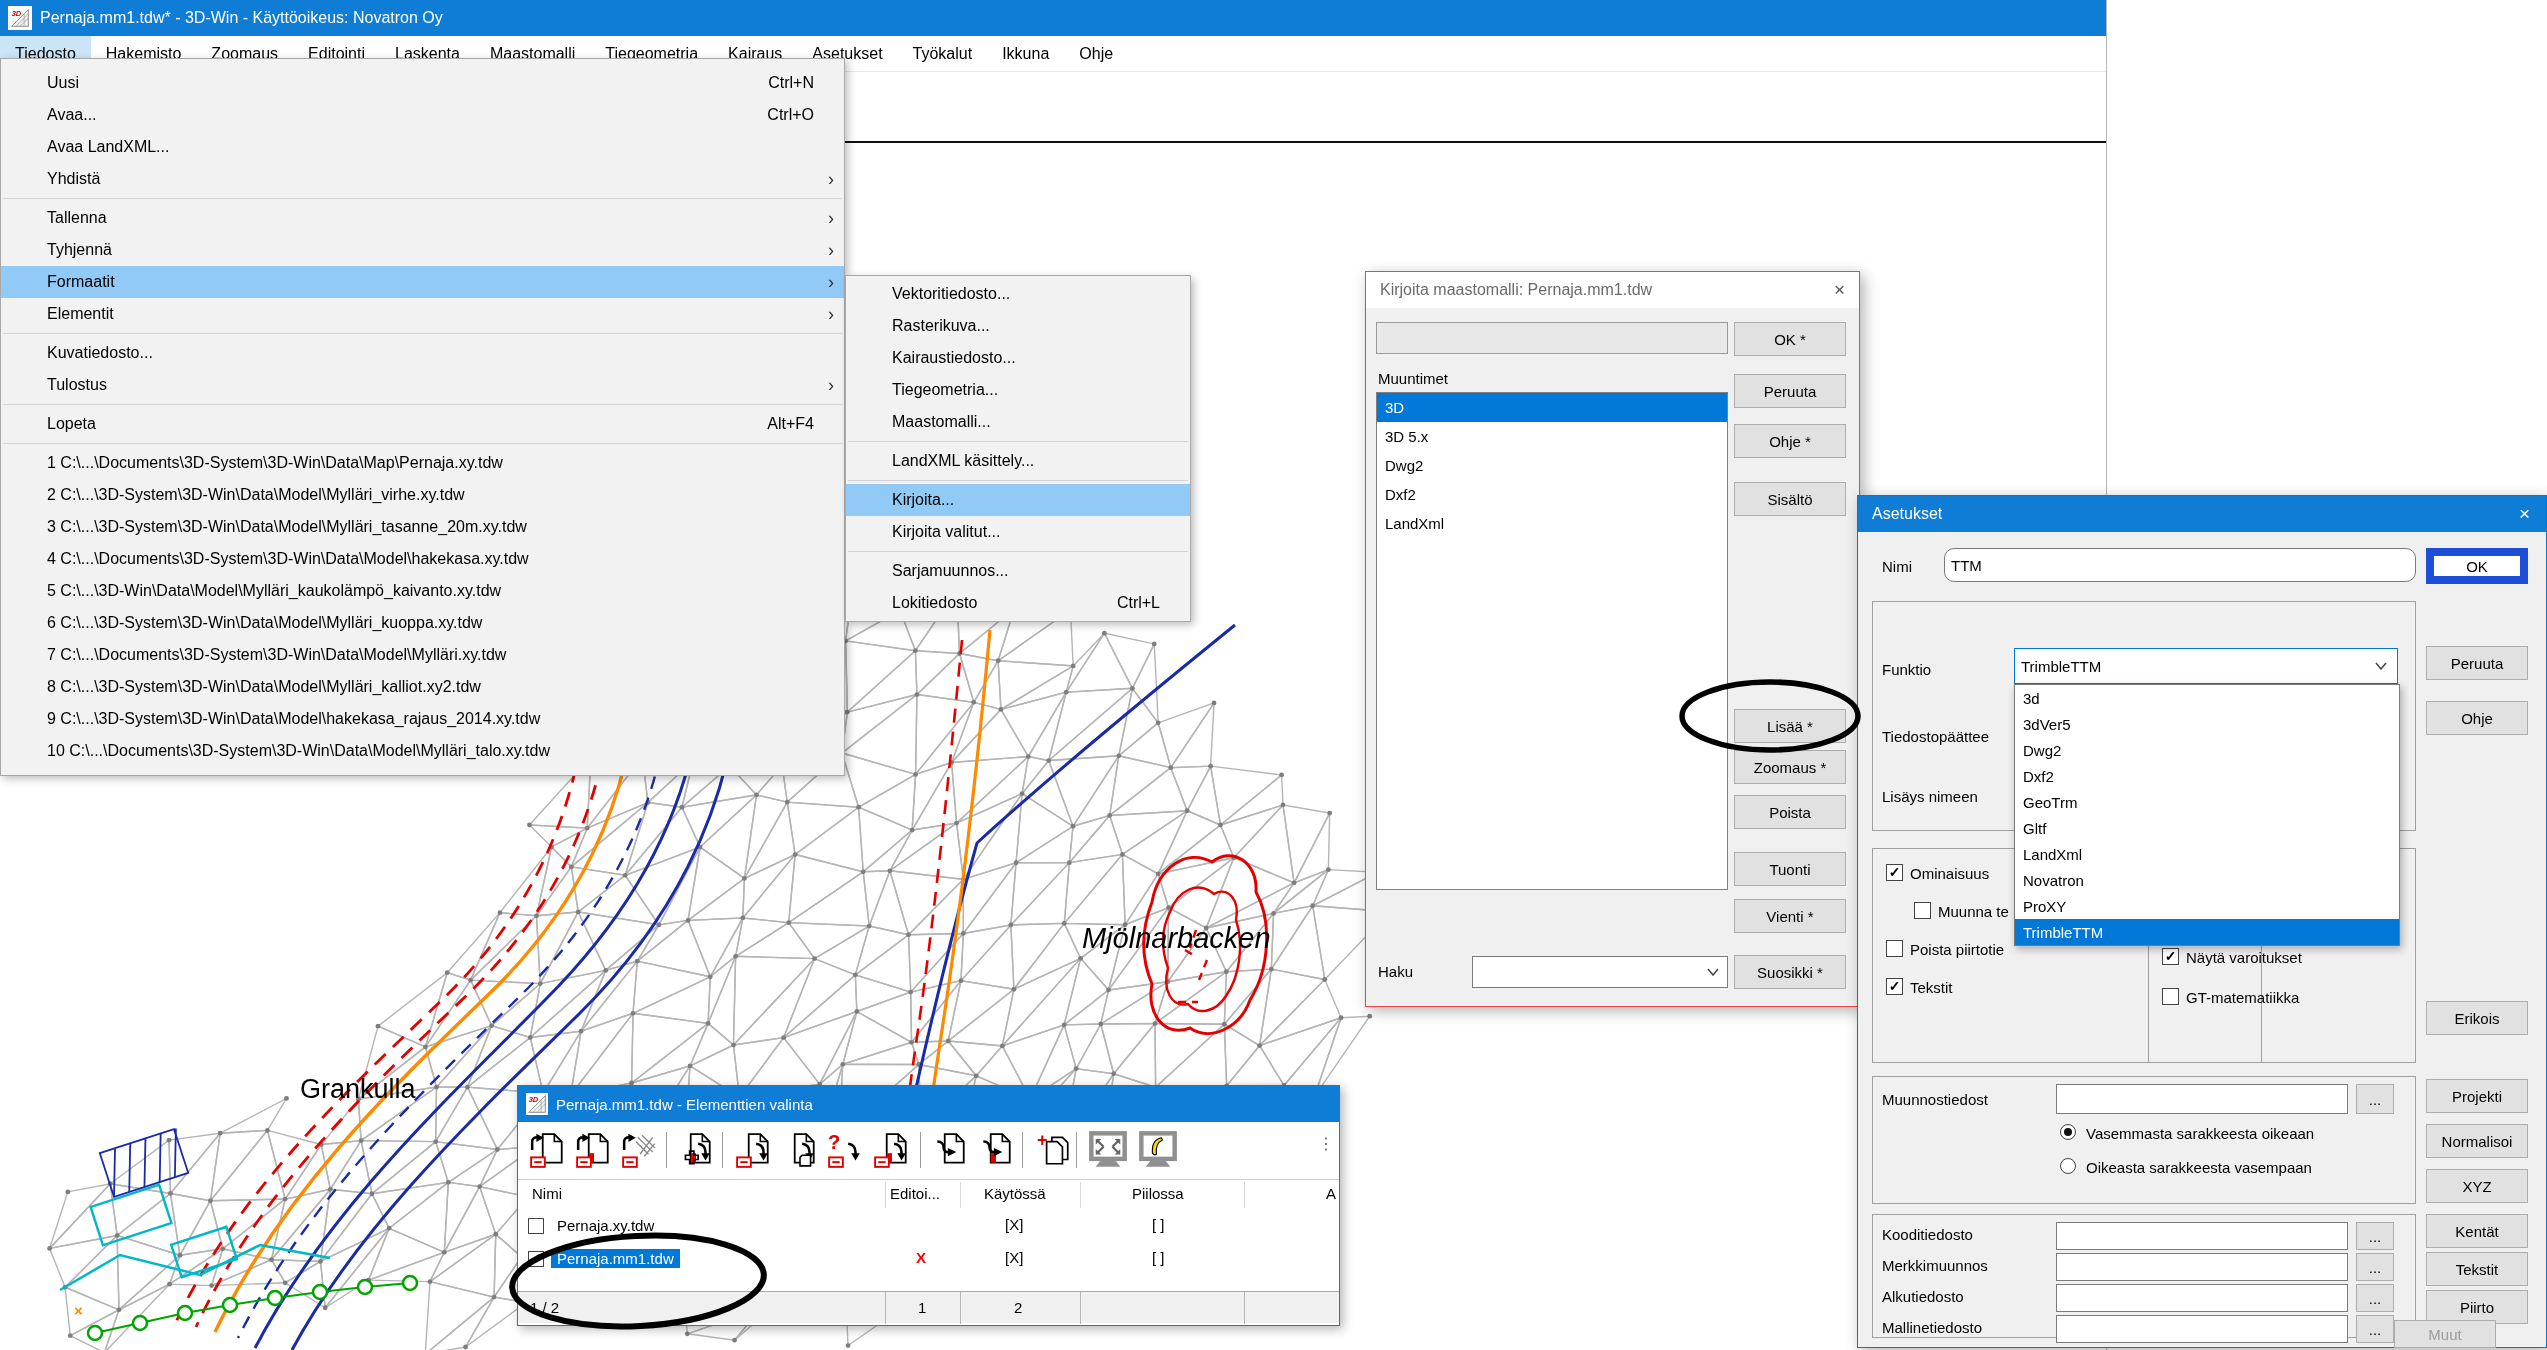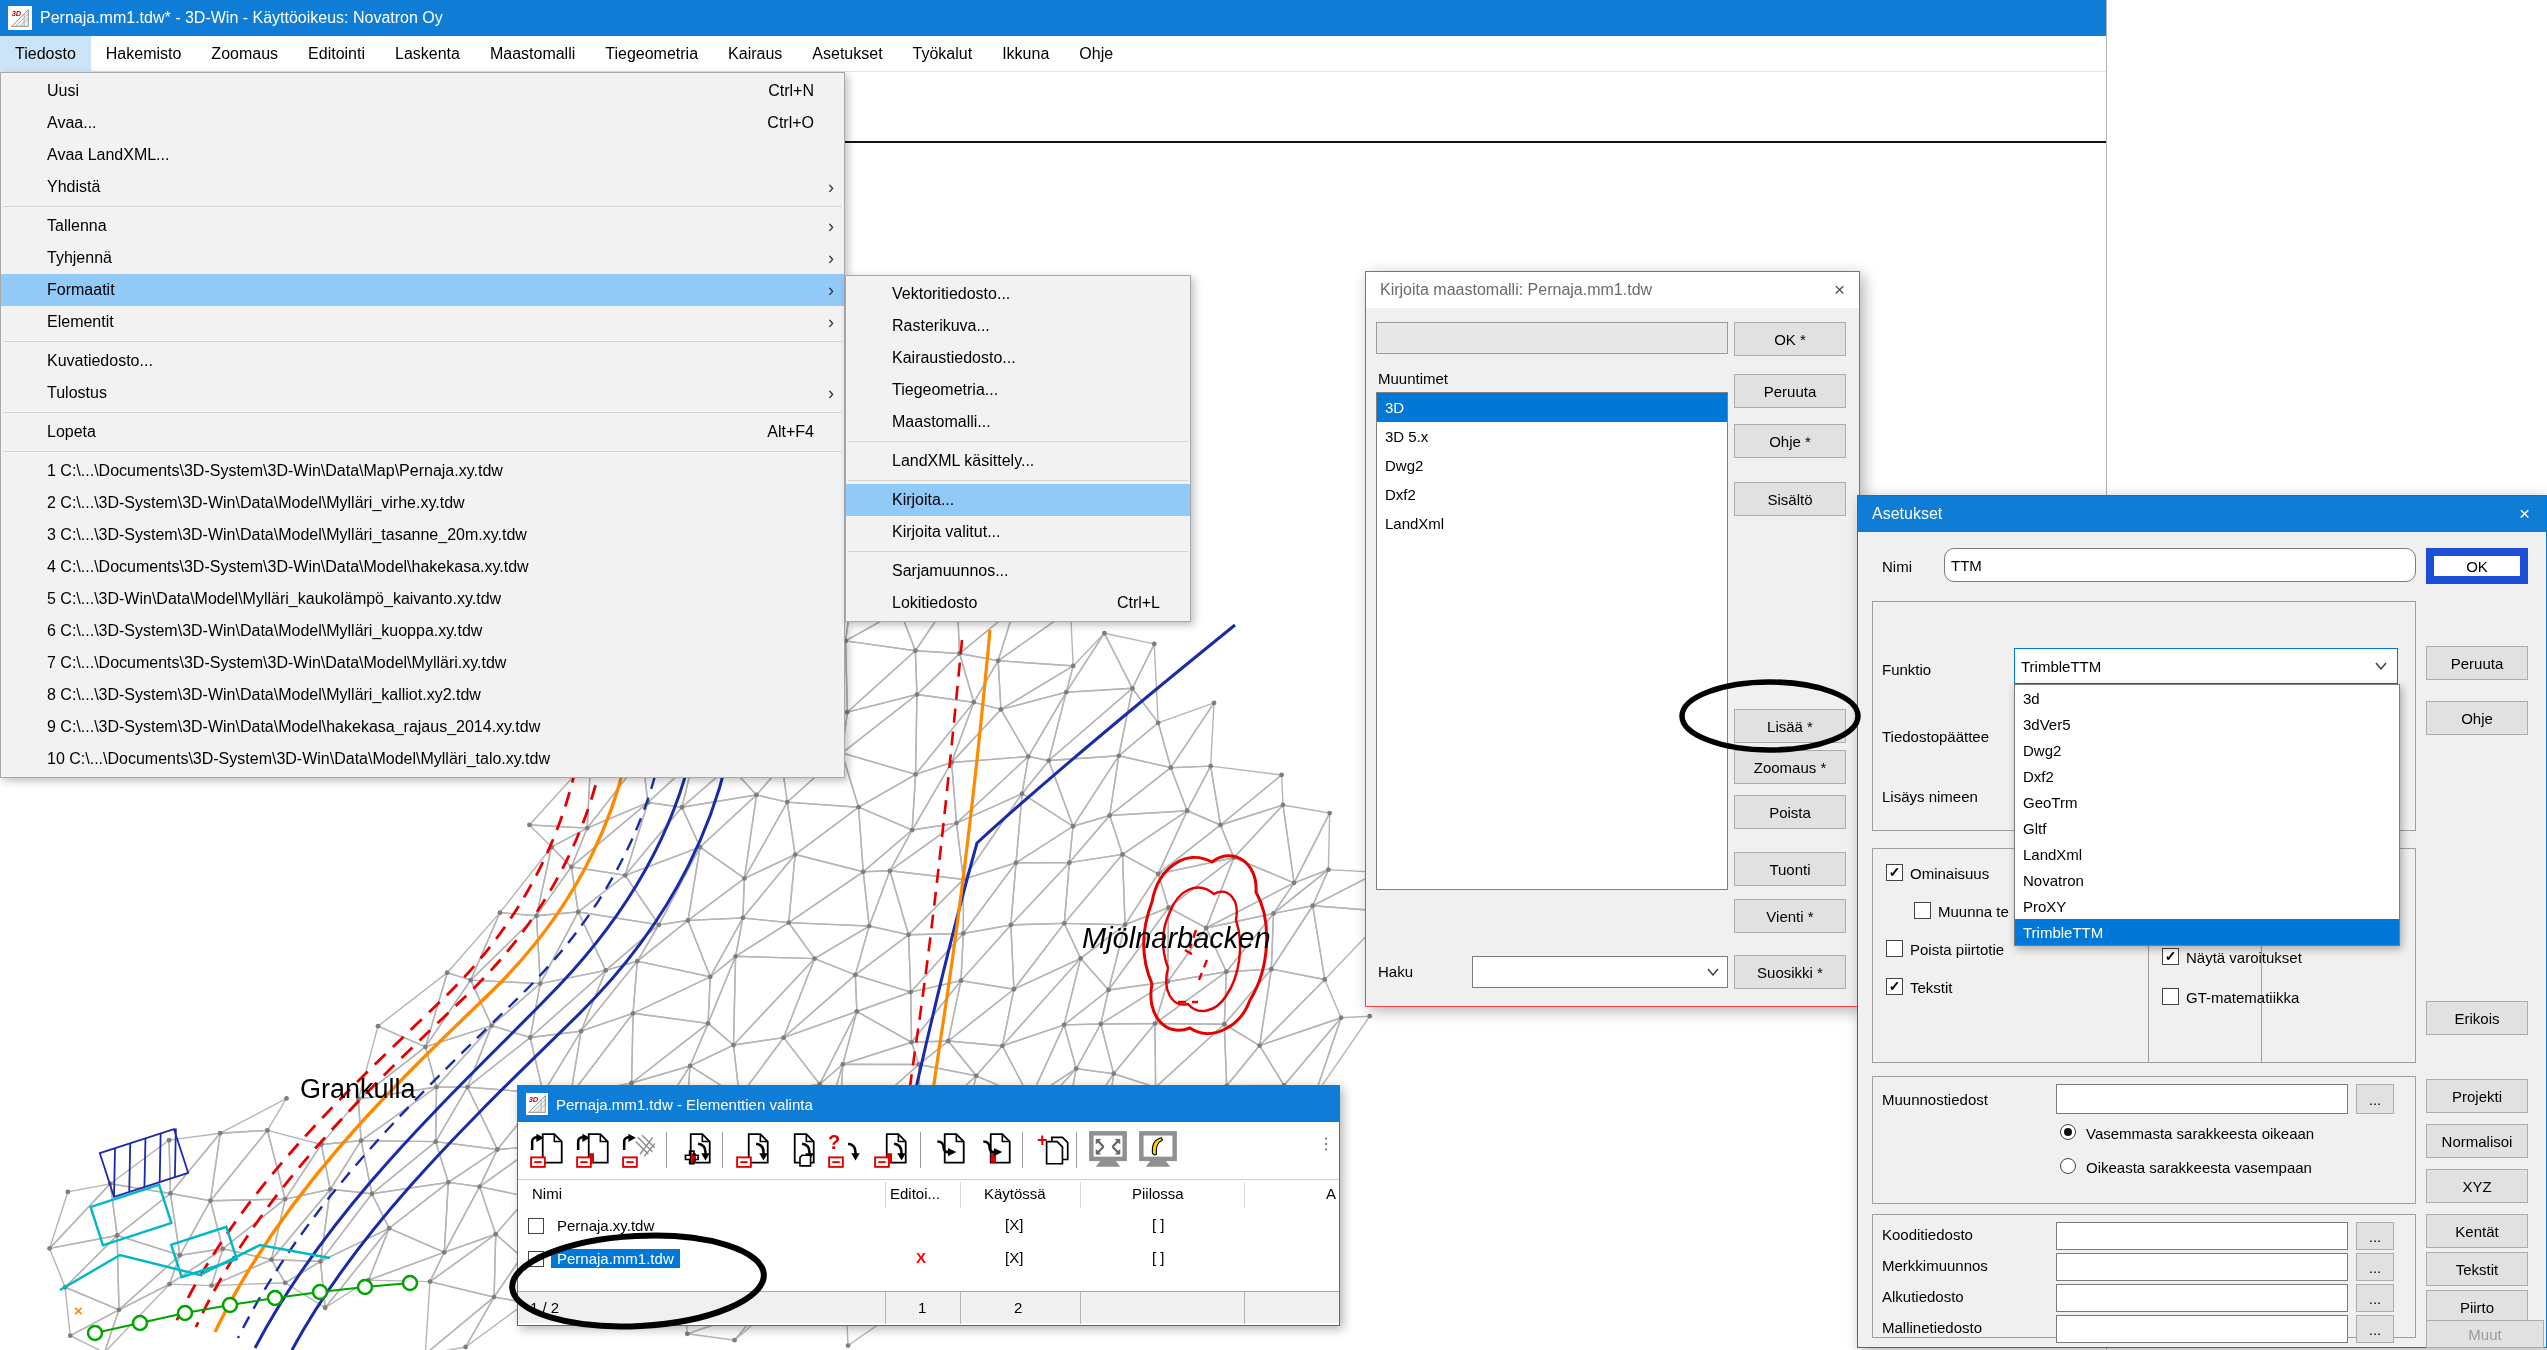--- a/index.html
+++ b/index.html
@@ -21,21 +21,21 @@
   #main-toolbar { left:0; top:72px; width:2106px; height:71px; background:#fff; z-index:5; }
   #toolbar-underline { left:0; top:141px; width:2106px; height:2px; background:#111; z-index:5; }
   #win-right-border { left:2106px; top:0; width:1px; height:1350px; background:#b5b5b5; z-index:4; }
   .tb-icon { position:absolute; top:82px; width:44px; height:46px; display:flex;
     align-items:center; justify-content:center; }
   .tb-sep { position:absolute; top:84px; width:1px; height:42px; background:#a9a9a9; }
 
   
   .menu-panel { background:#f2f2f2; border:1px solid #a8a8a8;
     box-shadow:3px 3px 8px rgba(0,0,0,.25); z-index:20; }
-  #file-menu { left:0; top:72px; width:845px; padding:2px 0; }
+  #file-menu { left:0; top:58px; width:845px; padding:8px 0; }
   #format-submenu { left:845px; top:275px; width:346px; padding:2px 0; z-index:21; }
   .mitem { height:32px; display:flex; align-items:center; font-size:16px; padding-left:46px;
     position:relative; }
   .mitem.hl { background:#91c9f7; }
   .msc { position:absolute; right:30px; }
   .marr { position:absolute; right:10px; font-size:18px; color:#333; }
   .msep { height:1px; background:#d4d4d4; margin:3px 2px; }
 
   
   .btn { background:#e1e1e1; border:1px solid #adadad; font-size:15px;
@@ -1129,21 +1129,21 @@
         <div class="abs btn" style="left: 498px; top: 819px; width: 38px; height: 28px;">...</div>
       </div>
     <div id="side-buttons">
         <div class="abs btn" style="left: 568px; top: 505px; width: 102px; height: 34px;">Erikois</div>
         <div class="abs btn" style="left: 568px; top: 583px; width: 102px; height: 34px;">Projekti</div>
         <div class="abs btn" style="left: 568px; top: 628px; width: 102px; height: 34px;">Normalisoi</div>
         <div class="abs btn" style="left: 568px; top: 673px; width: 102px; height: 34px;">XYZ</div>
         <div class="abs btn" style="left: 568px; top: 718px; width: 102px; height: 34px;">Kentät</div>
         <div class="abs btn" style="left: 568px; top: 756px; width: 102px; height: 34px;">Tekstit</div>
         <div class="abs btn" style="left: 568px; top: 794px; width: 102px; height: 34px;">Piirto</div>
-        <div class="abs btn disabled" style="left: 568px; top: 824px; width: 118px; height: 28px;">Muut</div>
+        <div class="abs btn disabled" style="left: 536px; top: 824px; width: 102px; height: 28px;">Muut</div>
       </div>
   </div>
 
   <div id="elements-window" class="abs">
     <div id="elements-title" class="abs">
       <span class="logo">
           <svg width="20" height="20" viewBox="0 0 24 24">
             <path d="M2 22 L22 22 L22 2 Z" fill="#f2f2f2" stroke="#777"></path>
             <path d="M22 2 L2 22 M12 22 L22 12 M17 7 L17 22 M7 22 L22 7" stroke="#999" stroke-width="0.8"></path>
             <text x="2" y="9" font-size="9" font-style="italic" font-weight="bold" fill="#c00">3D</text>

